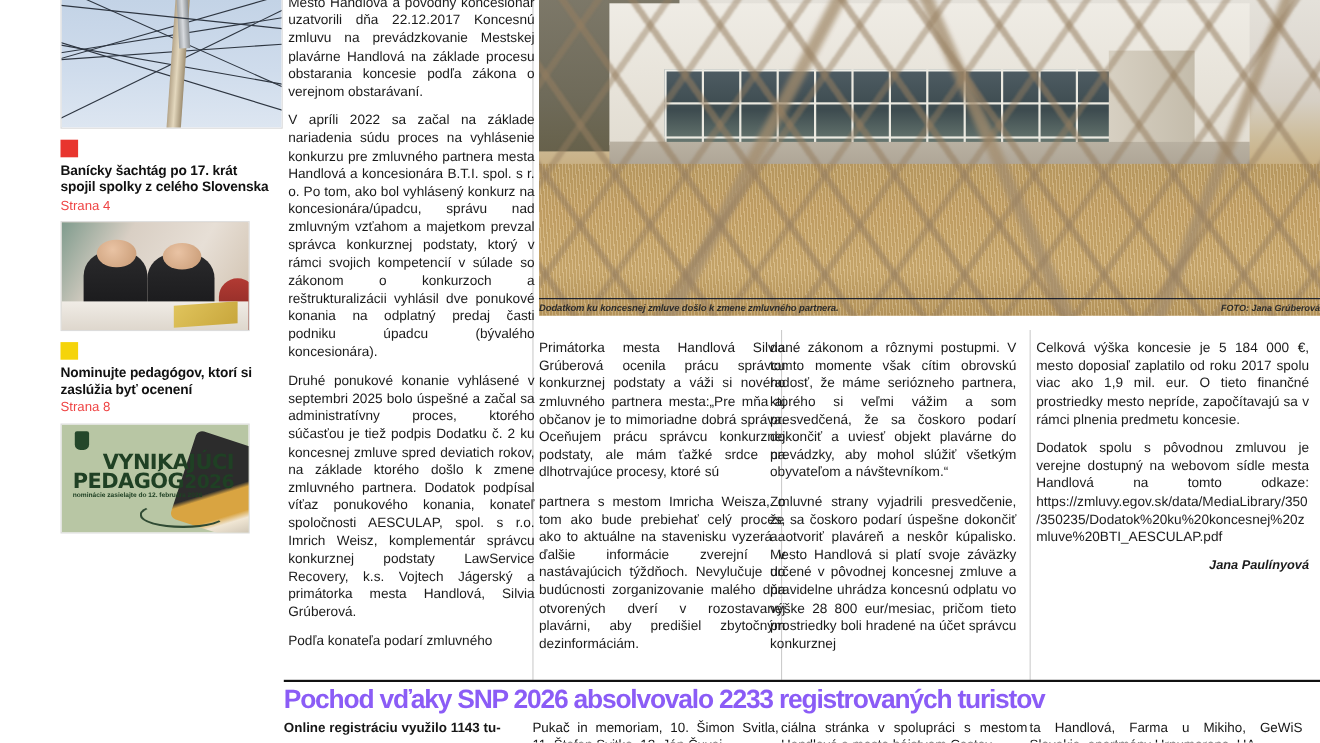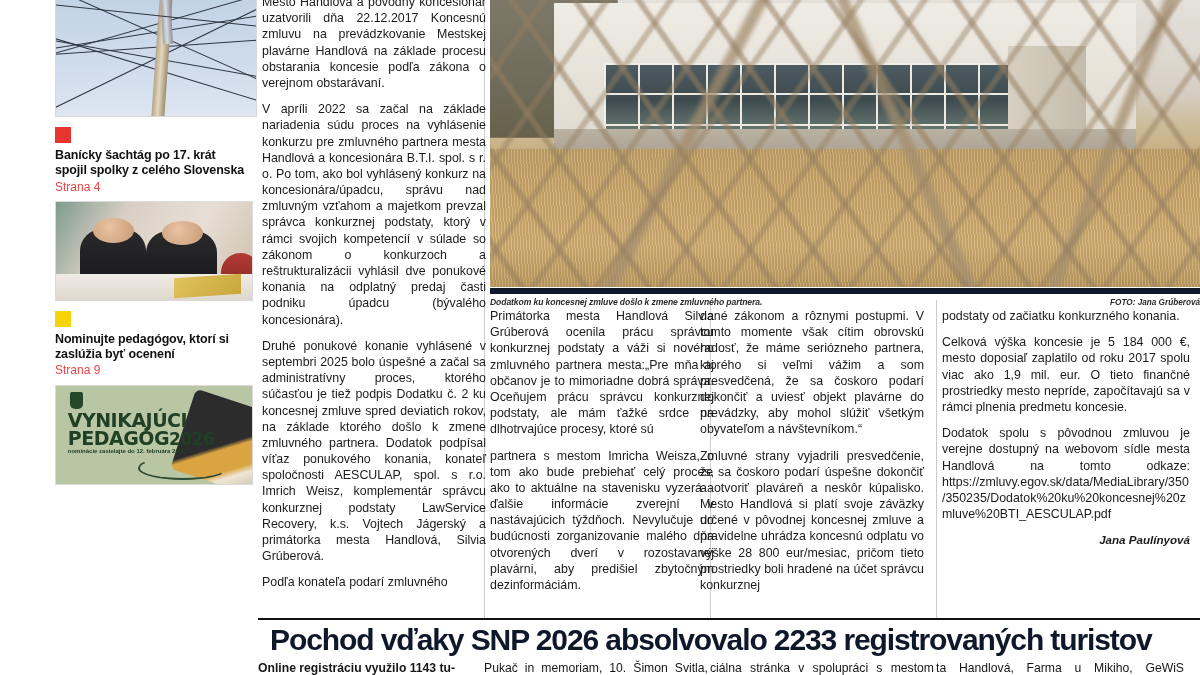--- a/index.html
+++ b/index.html
@@ -31,22 +31,22 @@
     width: 16px; height: 16px; display: block; margin-bottom: 5px;
   }
   .teaser-title {
     font-weight: bold; font-size: 12.5px; line-height: 1.22;
     letter-spacing: -0.15px; color: #111;
   }
   .teaser-page {
     font-size: 12px; color: #ef4444; margin-top: 1px; line-height: 1.2;
   }
   .teaser-photo {
-    margin-top: 7px; width: 198px; height: 100px;
-    border: 1px solid #dcdcdc; overflow: hidden; position: relative;
+    margin-top: 7px; width: 172px; height: 100px;
+    border: 1px solid #dcdcdc; overflow: hidden; position: relative; text-align: right;
   }
 
   
   .pole-bg {
     position: absolute; inset: 0;
     background:
       linear-gradient(180deg,#c3d3e6 0%, #cfdcec 55%, #dde6f1 100%);
   }
   .pole-mast {
     position: absolute; left: 52%; top: -6%; width: 13px; height: 112%;
@@ -168,23 +168,23 @@
       repeating-linear-gradient(55deg, rgba(120,98,74,.0) 0 46px, rgba(150,126,96,.55) 46px 52px),
       repeating-linear-gradient(-55deg, rgba(120,98,74,.0) 0 46px, rgba(150,126,96,.45) 46px 52px);
     filter: blur(1.2px);
   }
   .hero-blur-strand {
     position: absolute; background: rgba(163,140,110,.75);
     filter: blur(2.5px);
   }
 
   .caption-row {
-    position: absolute; left: 232px; top: 288px; width: 710px;
+    position: absolute; left: 232px; top: 271px; width: 710px;
     display: flex; justify-content: space-between; align-items: baseline;
-    border-top: 6px solid #0f172a; padding-top: 3px;
+    border-top: 1px solid #0f172a; padding-top: 3px;
   }
   .caption-txt {
     font-style: italic; font-weight: bold; font-size: 8.6px; color: #2b2b2b;
     letter-spacing: -0.1px;
   }
   .caption-credit {
     font-style: italic; font-weight: bold; font-size: 8.2px; color: #2b2b2b;
   }
 
   .cols {
@@ -204,24 +204,23 @@
   .c4 { left: 684px; top: 308px; width: 248px; }
   .byline { text-align: right; font-style: italic; font-weight: bold; font-size: 11.6px; }
 
   
   .bottom {
     position: absolute; left: 0; top: 618px; width: 942px;
     border-top: 2.5px solid #111;
     padding-top: 5px;
   }
   .bottom-head {
-    font-weight: bold; font-size: 30px; line-height: 1.02;
-    letter-spacing: -1.1px; color: #0f172a; white-space: nowrap;
+    font-weight: bold; font-size: 24px; line-height: 1.02;
+    letter-spacing: -1.1px; color: #8b5cf6; white-space: nowrap;
     font-family: "Liberation Sans", sans-serif;
-    margin-left: 12px;
   }
   .bottom-cols {
     display: flex; gap: 0; margin-top: 5px;
   }
   .bcol { width: 224px; margin-right: 2px; font-size: 12.2px; line-height: 1.3; text-align: justify; }
   .bcol:last-child { width: 248px; margin-right: 0; }
   .bcol.lead { font-weight: bold; }
 </style>
 </head>
 <body>
@@ -257,21 +256,21 @@
         <div class="miner-head" style="left:54%; top:19%; width:21%; height:25%;"></div>
         <div class="miner" style="left:84%; width:20%; height:48%; background:linear-gradient(180deg,#b23a33,#7d2520)"></div>
         <div class="miners-table"></div>
         <div class="miners-book"></div>
       </div>
     </div>
 
     <div class="teaser">
       <span class="teaser-sq" style="background:#f5d40a"></span>
       <div class="teaser-title">Nominujte pedagógov, ktorí si zaslúžia byť ocenení</div>
-      <div class="teaser-page">Strana 9</div>
+      <div class="teaser-page">Strana 8</div>
       <div class="teaser-photo">
         <div class="ped-bg"></div>
         <div class="ped-crest"></div>
         <div class="ped-pen"></div>
         <div class="ped-swirl"></div>
         <div class="ped-title">
           <span>VYNIKAJÚCI</span><br>
           <span>PEDAGÓG</span><span class="ped-year">2026</span>
         </div>
         <div class="ped-sub">nominácie zasielajte do 12. februára 2026</div>
@@ -332,21 +331,20 @@
         <p>Primátorka mesta Handlová Silvia Grúberová ocenila prácu správcu konkurznej podstaty a váži si nového zmluvného partnera mesta:„Pre mňa aj občanov je to mimoriadne dobrá správa. Oceňujem prácu správcu konkurznej podstaty, ale mám ťažké srdce na dlhotrvajúce procesy, ktoré sú</p>
         <p>partnera s mestom Imricha Weisza, o tom ako bude prebiehať celý proces, ako to aktuálne na stavenisku vyzerá a ďalšie informácie zverejní v nastávajúcich týždňoch. Nevylučuje do budúcnosti zorganizovanie malého dňa otvorených dverí v rozostavanej plavárni, aby predišiel zbytočným dezinformáciám.</p>
       </div>
 
       <div class="col c3">
         <p>dané zákonom a rôznymi postupmi. V tomto momente však cítim obrovskú radosť, že máme seriózneho partnera, ktorého si veľmi vážim a som presvedčená, že sa čoskoro podarí dokončiť a uviesť objekt plavárne do prevádzky, aby mohol slúžiť všetkým obyvateľom a návštevníkom.“</p>
         <p>Zmluvné strany vyjadrili presvedčenie, že sa čoskoro podarí úspešne dokončiť a otvoriť plaváreň a neskôr kúpalisko. Mesto Handlová si platí svoje záväzky určené v pôvodnej koncesnej zmluve a pravidelne uhrádza koncesnú odplatu vo výške 28 800 eur/mesiac, pričom tieto prostriedky boli hradené na účet správcu konkurznej</p>
       </div>
 
       <div class="col c4">
-        <p>podstaty od začiatku konkurzného konania.</p>
         <p>Celková výška koncesie je 5 184 000 €, mesto doposiaľ zaplatilo od roku 2017 spolu viac ako 1,9  mil. eur. O tieto finančné prostriedky mesto nepríde, započítavajú sa v rámci plnenia predmetu koncesie.</p>
         <p style="word-break:break-word">Dodatok spolu s pôvodnou zmluvou je verejne dostupný na webovom sídle mesta Handlová na tomto odkaze: https://zmluvy.egov.sk/data/MediaLibrary/350/350235/Dodatok%20ku%20koncesnej%20zmluve%20BTI_AESCULAP.pdf</p>
         <p class="byline">Jana Paulínyová</p>
       </div>
     </div>
 
     <div class="bottom">
       <h2 class="bottom-head">Pochod vďaky SNP 2026 absolvovalo 2233 registrovaných turistov</h2>
       <div class="bottom-cols">
         <div class="bcol lead">Online registráciu využilo 1143 tu-</div>

